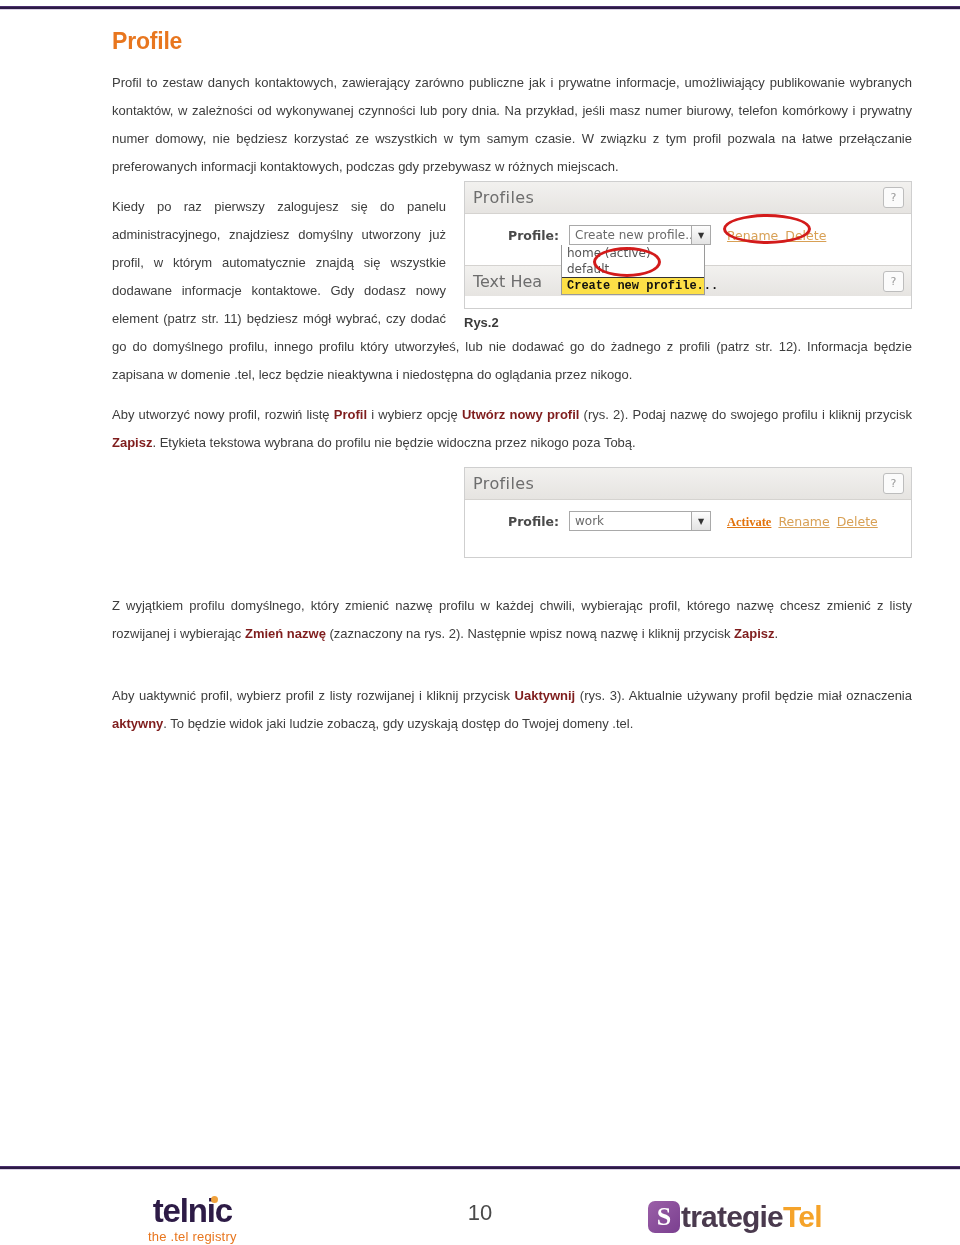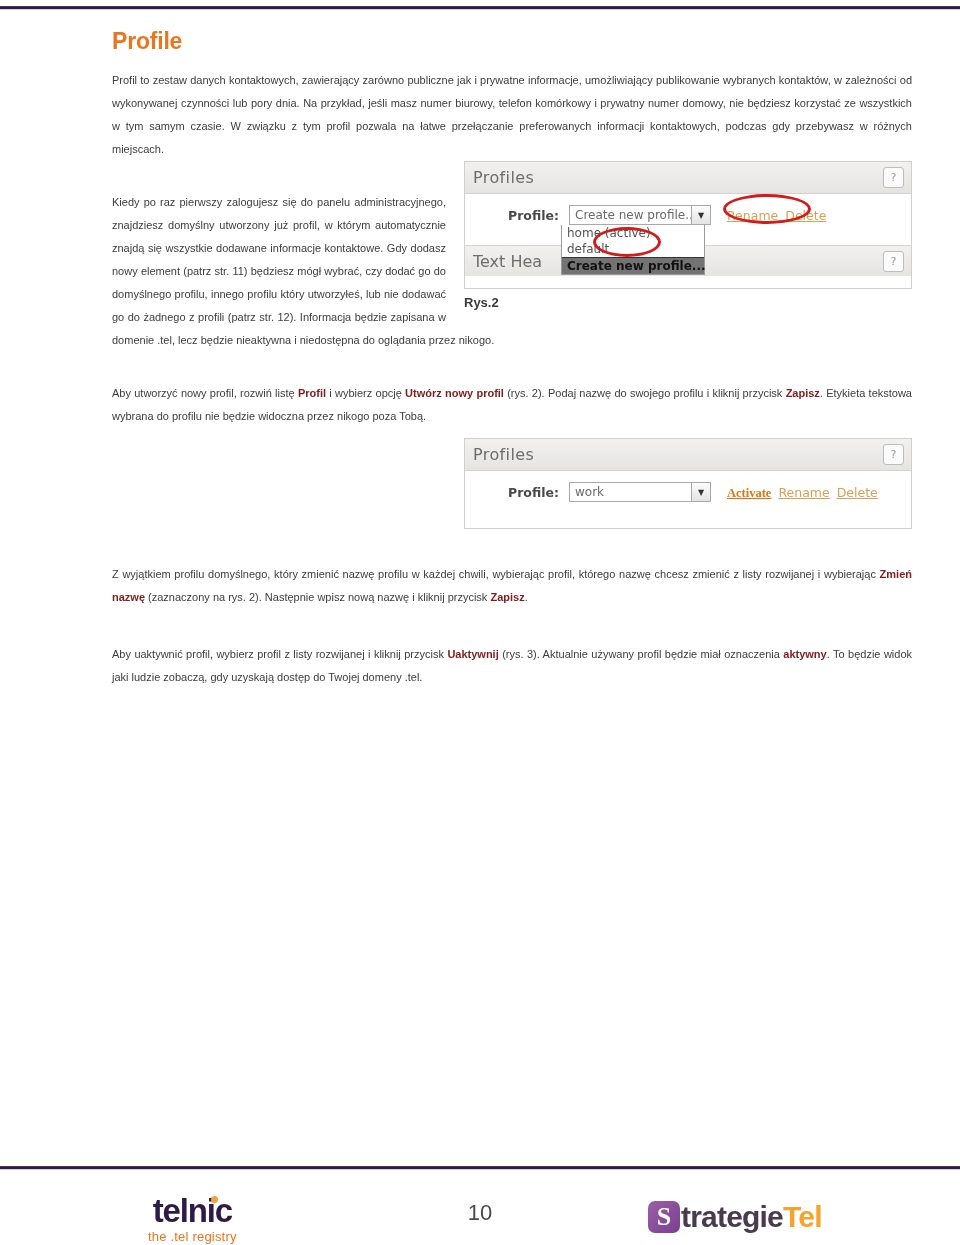--- a/index.html
+++ b/index.html
@@ -50,27 +50,27 @@
 
   h1.page-title {
     font-size: 23px;
     font-weight: bold;
     color: #e8761e;
     margin: 0 0 14px 0;
     letter-spacing: -0.2px;
   }
 
   p.body {
-    font-size: 11px;
-    line-height: 23px;
+    font-size: 13px;
+    line-height: 28px;
     margin: 0 0 0 0;
     text-align: justify;
     color: #3d3d3d;
   }
-  p.body.spaced { margin-top: 30px; }
+  p.body.spaced { margin-top: 12px; }
   p.body.gap-lg { margin-top: 34px; }
   p.body b { font-weight: bold; color: #7f1d1d; }
 
   
   .float-right {
     float: right;
     margin-left: 18px;
   }
   .clear { clear: both; }
 
@@ -195,24 +195,25 @@
     background: #fff;
     z-index: 5;
     font-size: 12px;
   }
   .dd .opt {
     padding: 1px 5px;
     color: #555;
     white-space: nowrap;
   }
   .dd .opt.sel-opt {
-    background: #737373;
+    background: #fde047;
     color: #111;
     font-weight: bold;
     border-top: 1px solid #333;
+    font-family: Liberation Mono, monospace;
   }
 
   
   .ellipse {
     position: absolute;
     border: 3px solid #d31b1b;
     border-radius: 50%;
     z-index: 9;
     pointer-events: none;
   }

